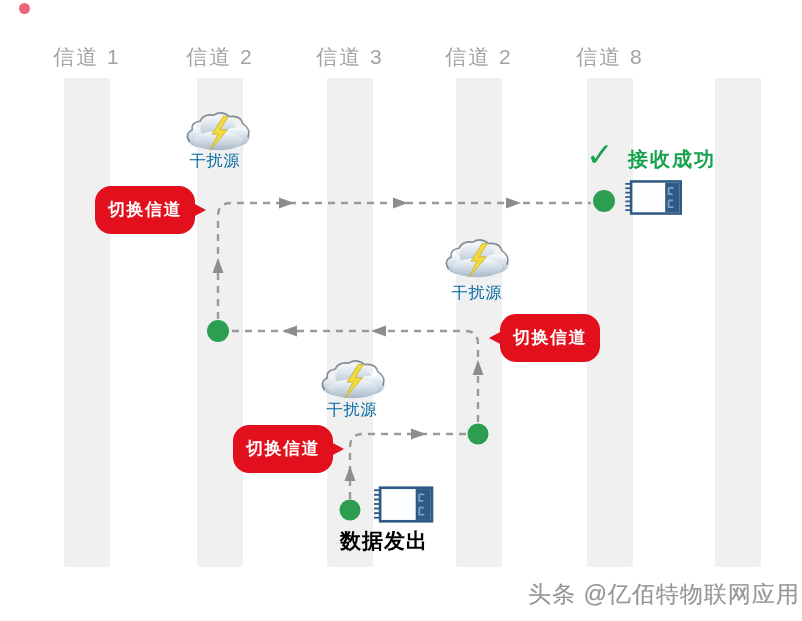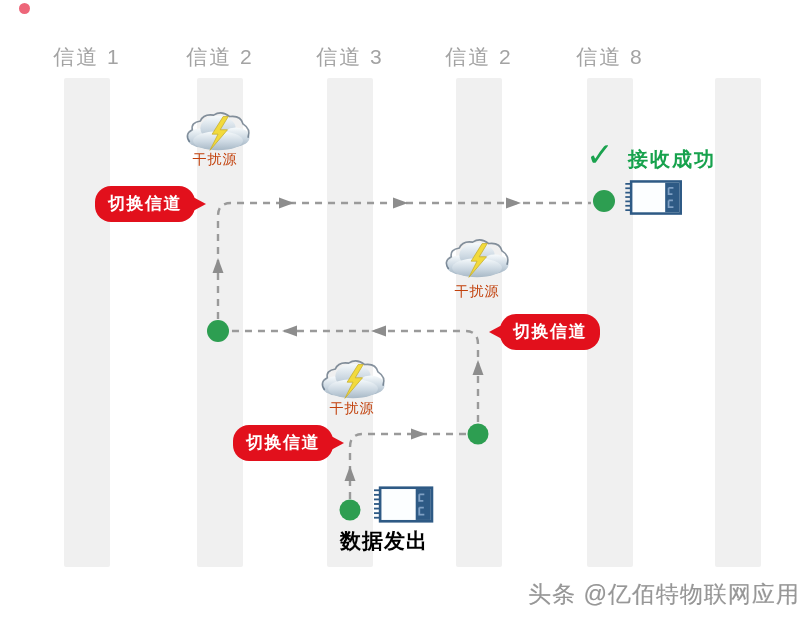--- a/index.html
+++ b/index.html
@@ -14,26 +14,26 @@
   }
   .ch-label{
     position:absolute;top:43px;width:120px;text-align:center;
     font-size:21px;color:#a3a3a3;letter-spacing:2px;white-space:nowrap;
   }
   .ch-bar{
     position:absolute;top:78px;width:46px;height:489px;background:#f0f0f0;border-radius:2px;
   }
   .overlay{position:absolute;left:0;top:0;pointer-events:none;}
   .cloud-label{
-    position:absolute;width:110px;text-align:center;font-size:14px;color:#c2410c;
+    position:absolute;width:110px;text-align:center;font-size:16px;color:#0369a1;
     letter-spacing:1px;white-space:nowrap;font-family:Liberation Mono, monospace;
   }
   .bubble{
     position:absolute;background:#e2101c;color:#ffffff;font-size:17px;font-weight:700;
-    letter-spacing:1.5px;padding:8px 13px;border-radius:16px;white-space:nowrap;line-height:20px;
+    letter-spacing:1.5px;padding:14px 13px;border-radius:16px;white-space:nowrap;line-height:20px;
   }
   .bubble.tail-right::after{
     content:"";position:absolute;right:-11px;top:50%;transform:translateY(-50%);
     border-top:7px solid transparent;border-bottom:7px solid transparent;border-left:13px solid #e2101c;
   }
   .bubble.tail-left::after{
     content:"";position:absolute;left:-11px;top:50%;transform:translateY(-50%);
     border-top:7px solid transparent;border-bottom:7px solid transparent;border-right:13px solid #e2101c;
   }
   .check{

